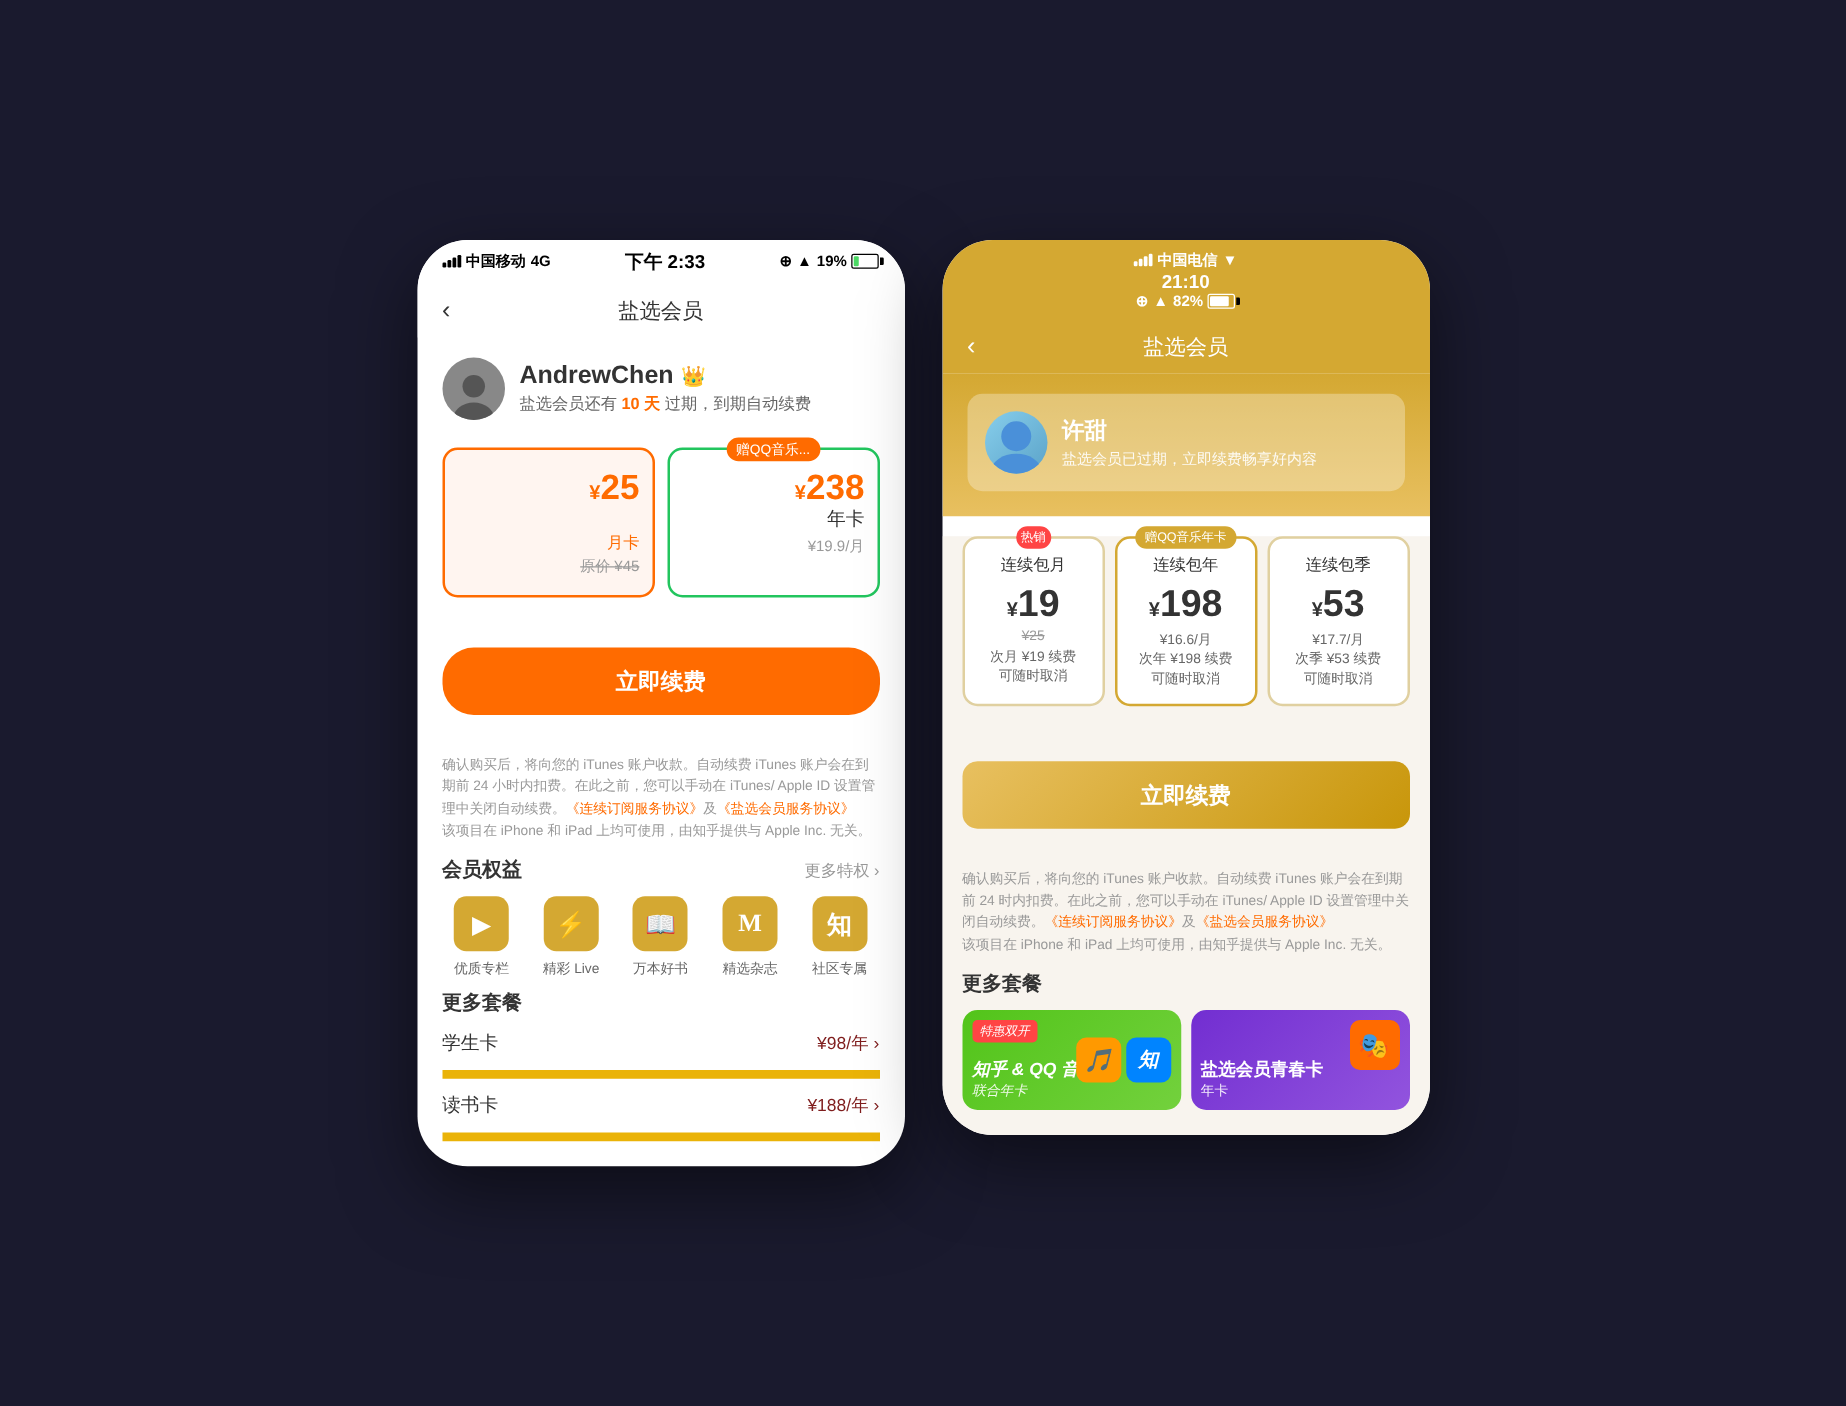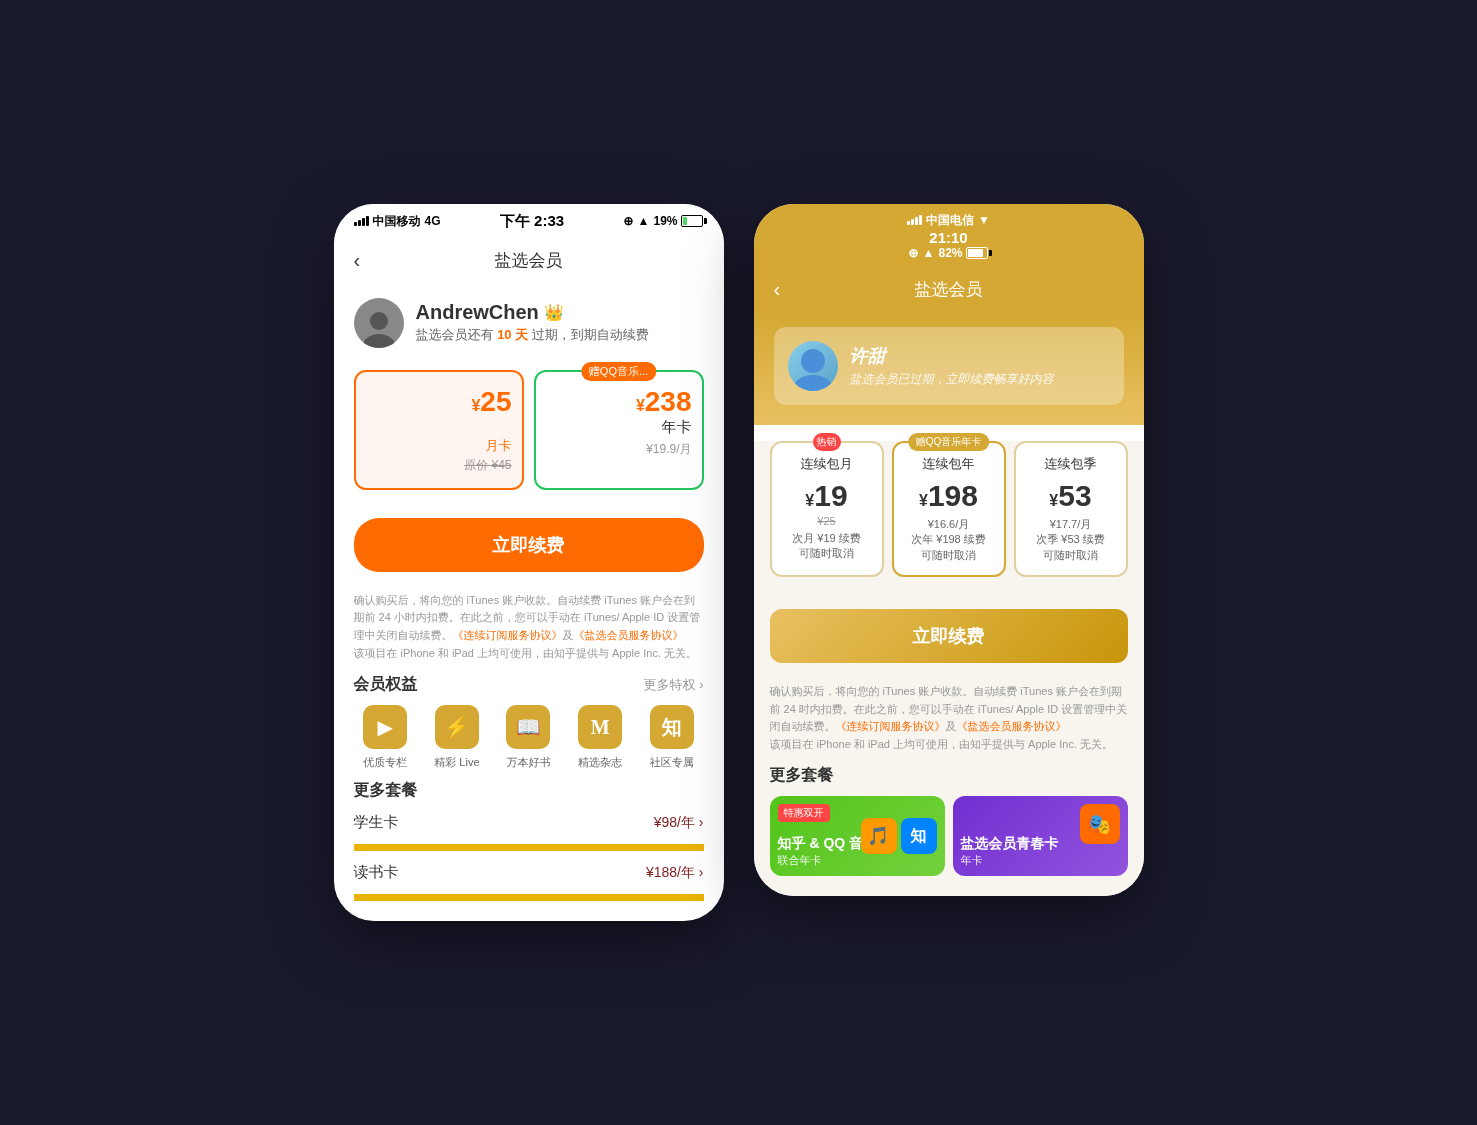--- a/index.html
+++ b/index.html
@@ -102,21 +102,21 @@
     .cta-btn {
       width: 100%;
       background: #ff6b00;
       color: #fff;
       border: none;
       border-radius: 25px;
       padding: 15px;
       font-size: 18px;
       font-weight: 600;
       cursor: pointer;
-      margin: 16px 0;
+      margin: 28px 0;
     }
     .cta-btn.gold {
       background: linear-gradient(135deg, #e8c060, #c8960a);
       border-radius: 12px;
     }
 
     .disclaimer { font-size: 11px; color: #999; line-height: 1.6; margin: 4px 0 10px; }
     .disclaimer a { color: #ff6b00; }
 
     .section-header {
@@ -149,21 +149,20 @@
     .phone2 .status-bar .battery-icon { border-color: #fff; }
     .phone2 .status-bar .battery-fill { background: #fff; }
     
     .phone2 .nav-bar { background: #d4a832; }
     .phone2 .nav-back { color: #fff; }
     .phone2 .nav-title { color: #fff; }
 
     .gold-header {
       background: linear-gradient(180deg, #d4a832 0%, #e8c060 100%);
       padding: 16px 20px 20px;
-      font-style: italic;
     }
     .gold-user-card {
       background: rgba(255,255,255,0.3);
       border-radius: 12px;
       padding: 14px;
       display: flex;
       align-items: center;
       gap: 12px;
     }
     .gold-user-info .username { font-size: 18px; font-weight: 700; color: #fff; }
@@ -221,21 +220,21 @@
     .package-banner {
       flex: 1;
       border-radius: 12px;
       overflow: hidden;
       height: 80px;
       position: relative;
       display: flex;
       align-items: flex-end;
       padding: 8px;
     }
-    .package-banner.green { background: linear-gradient(135deg, #52c41a, #73d13d); }
+    .package-banner.green { background: linear-gradient(135deg, #52c41a, #73d13d); font-style: italic; }
     .package-banner.purple { background: linear-gradient(135deg, #722ed1, #9254de); }
     .banner-tag { font-size: 10px; background: #ff4444; color: #fff; padding: 2px 6px; border-radius: 4px; position: absolute; top: 8px; left: 8px; }
     .banner-title { font-size: 14px; font-weight: 700; color: #fff; }
     .banner-subtitle { font-size: 11px; color: rgba(255,255,255,0.9); }
 
     .zhihu-logo {
       position: absolute;
       right: 8px;
       top: 50%;
       transform: translateY(-50%);

